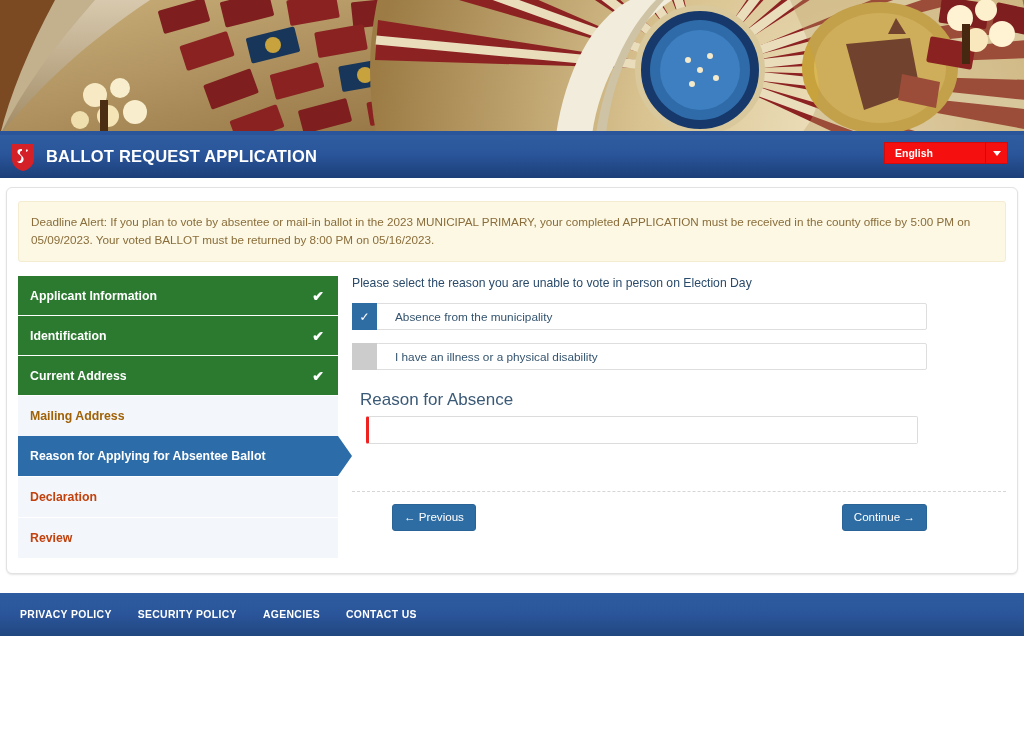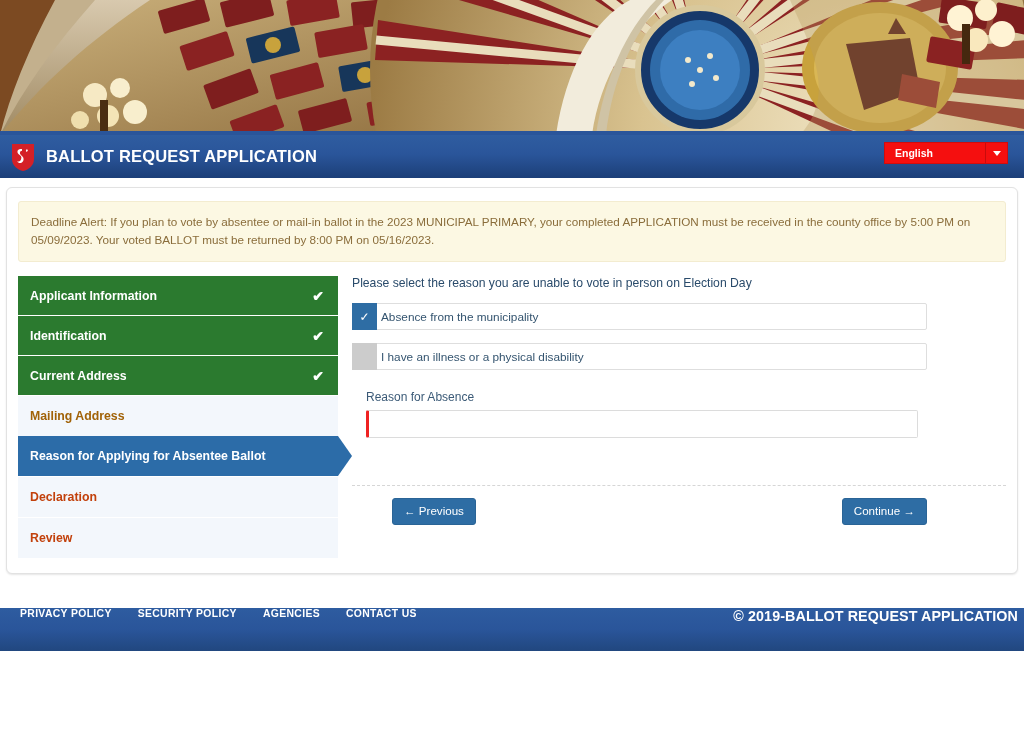--- a/index.html
+++ b/index.html
@@ -166,29 +166,29 @@
     display: flex; align-items: center; justify-content: center;
     color: #ffffff;
     font-size: 12px;
     margin: -1px 0 -1px -1px;
   }
   .choice-box.checked { background: #2e6da4; }
   .choice-box.unchecked { background: #cccccc; }
   .choice-label {
     flex: 1 1 auto;
     display: flex; align-items: center;
-    padding-left: 4px;
+    padding-left: 18px;
     color: #34546f;
     font-size: 11.8px;
   }
 
   .field-label {
     color: #3b5a77;
-    font-size: 12px;
-    margin: 20px 0 6px 14px;
+    font-size: 17px;
+    margin: 20px 0 6px 8px;
   }
   .field-input {
     display: block;
     margin-left: 14px;
     width: 552px;
     height: 28px;
     border: 1px solid #dcdcdc;
     border-left: 3px solid #ef2222;
     border-radius: 2px;
     background: #ffffff;
@@ -220,23 +220,23 @@
     font-size: 11.6px;
     font-family: "Liberation Sans", sans-serif;
     padding: 6px 11px;
     cursor: pointer;
     line-height: 1.1;
   }
 
   
   .footer {
     width: 1024px; height: 43px;
-    margin-top: 34px;
+    margin-top: 19px;
     background: linear-gradient(to bottom, #2e5ca0 0%, #2a559a 50%, #21477f 100%);
-    display: flex; align-items: flex-start;
+    display: flex; align-items: center;
     padding: 0 6px 0 20px;
     gap: 16px;
   }
   .footer-links { display: flex; gap: 26px; }
   .footer-link {
     color: #ffffff;
     font-size: 10.4px;
     font-weight: 600;
     letter-spacing: 0.35px;
     text-decoration: none;
@@ -486,14 +486,13 @@
   </div>
 </div>
 
 <div class="footer">
   <div class="footer-links">
     <a class="footer-link" href="#">PRIVACY POLICY</a>
     <a class="footer-link" href="#">SECURITY POLICY</a>
     <a class="footer-link" href="#">AGENCIES</a>
     <a class="footer-link" href="#">CONTACT US</a>
   </div>
-  <div class="footer-copy">© 2019-BALLOT REQUEST APPLICATION</div>
 </div>
 
 </body></html>

